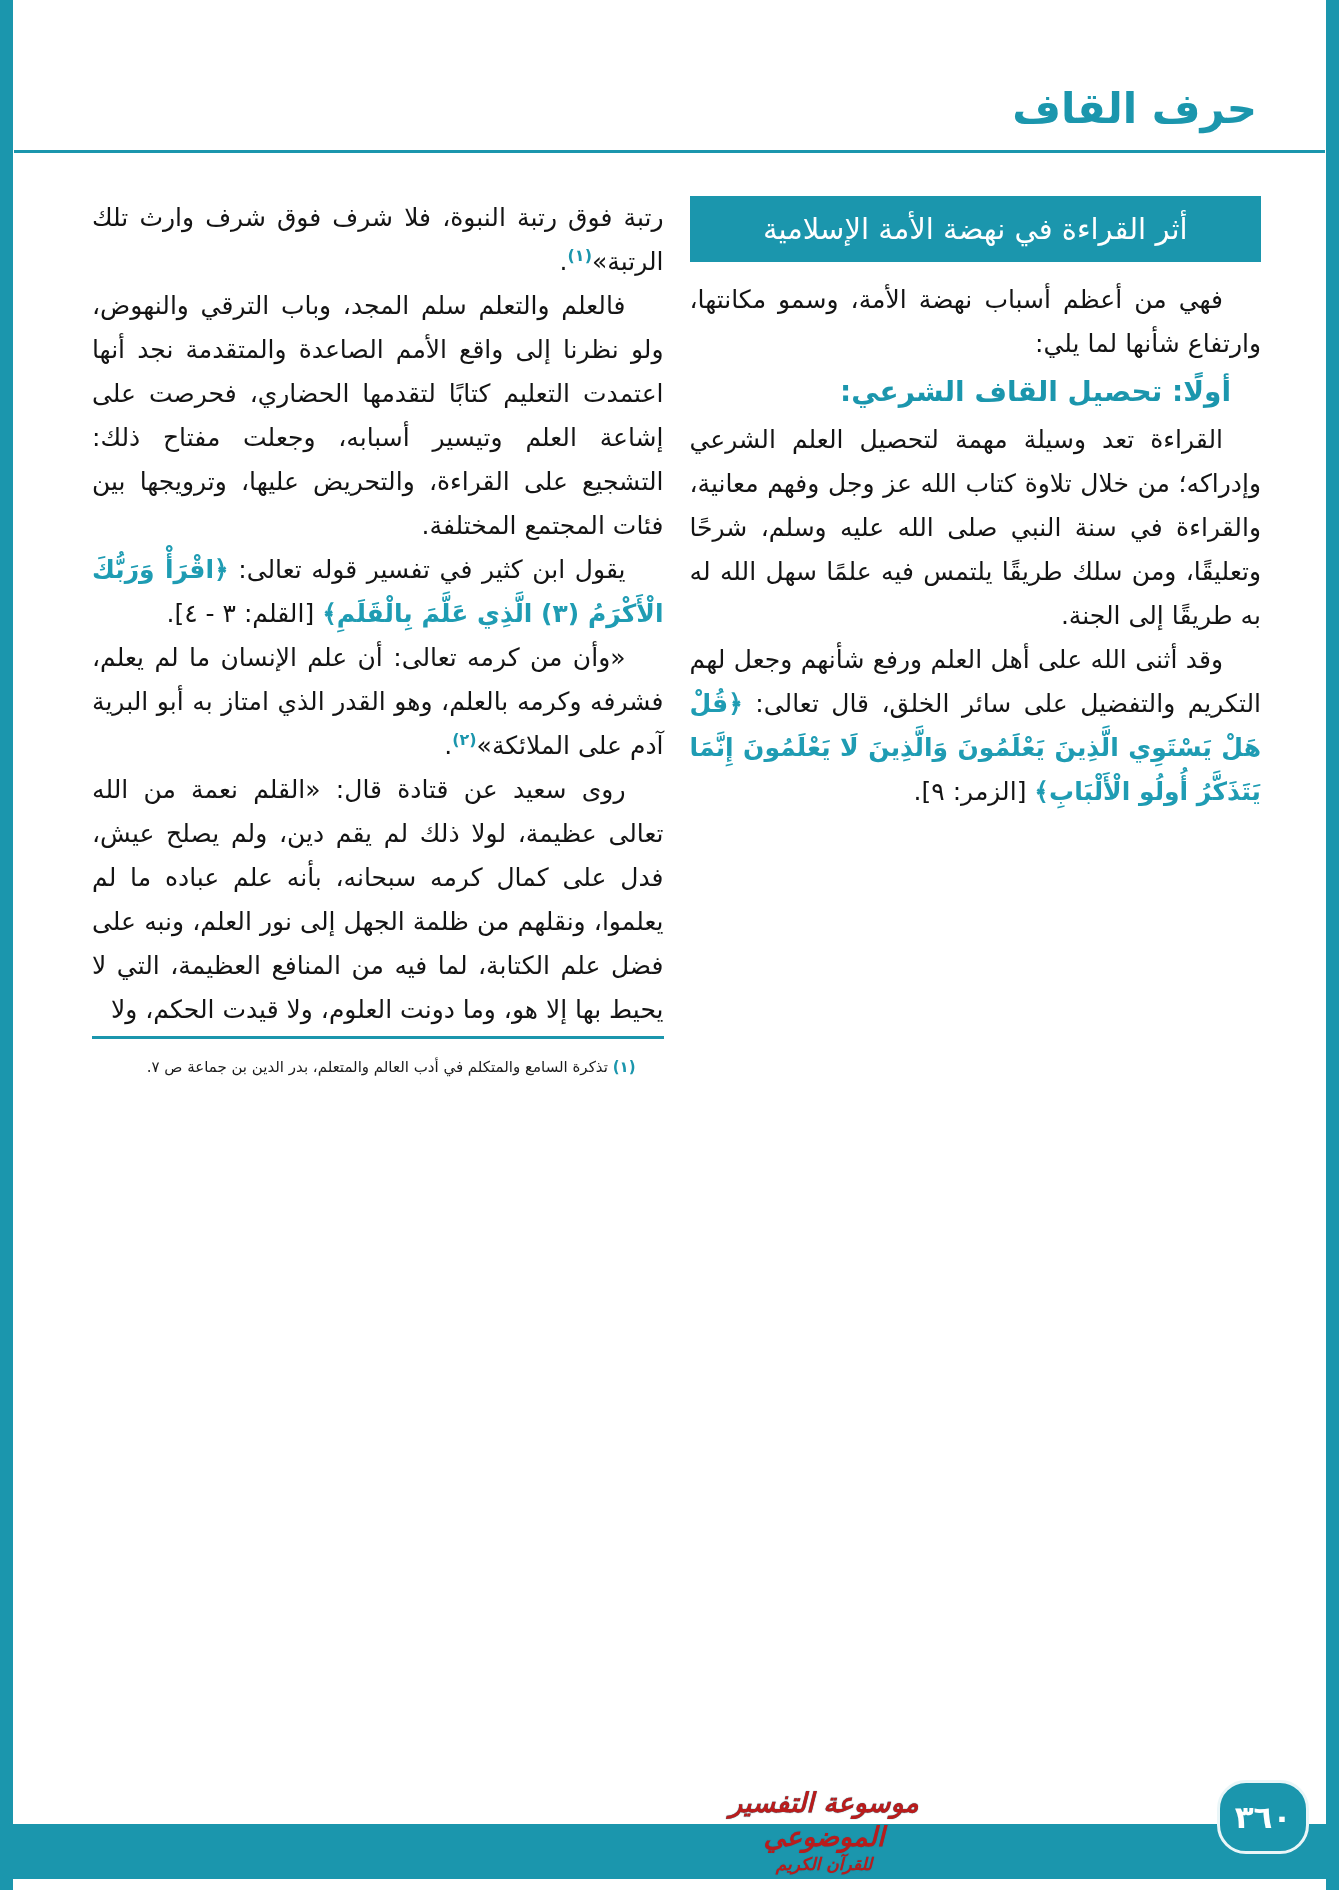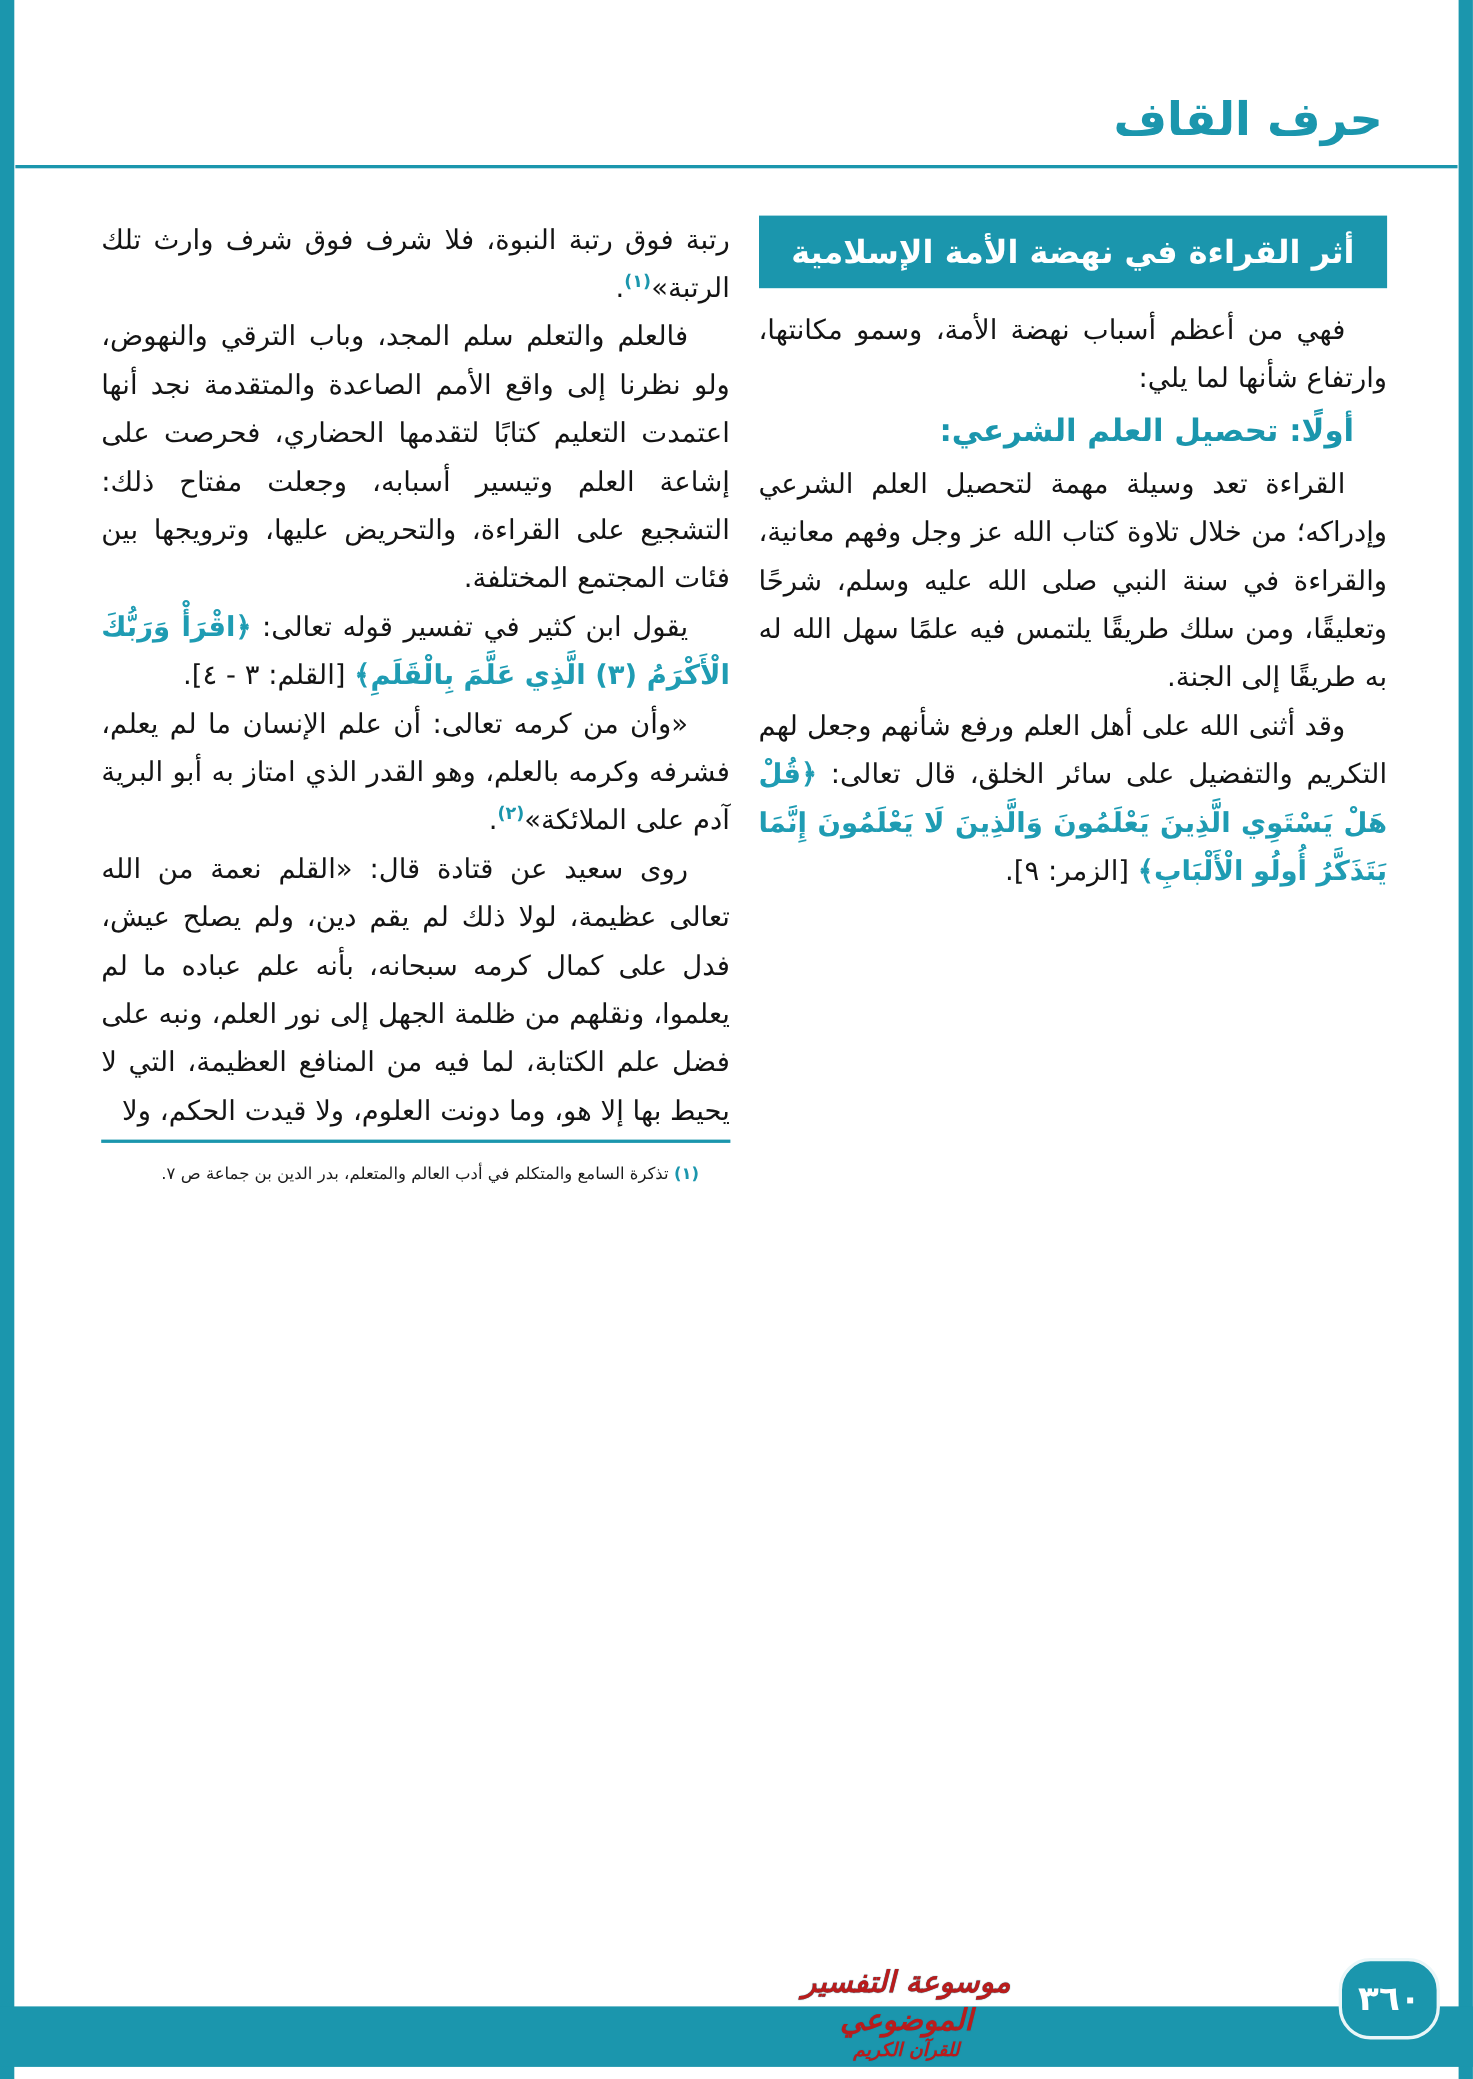--- a/index.html
+++ b/index.html
@@ -36,21 +36,21 @@
   .col {
     flex:1 1 0; min-width:0;
     font-size:25px; line-height:44px; color:#141414;
     text-align:justify;
   }
   .col p { margin:0; text-indent:38px; }
   .col p.no-indent { text-indent:0; }
 
   .title-box {
     background:#1b96ad; color:#ffffff;
-    font-size:29px; font-weight:bold; text-align:center;
+    font-size:29px; font-weight:normal; text-align:center;
     padding:11px 14px; margin-bottom:16px; text-indent:0;
   }
   .subheading {
     color:#1b96ad; font-weight:bold; font-size:28px;
     text-indent:30px; margin:4px 0;
   }
   .quran { color:#1f9cb3; font-weight:bold; }
   .bold  { font-weight:bold; }
 
   sup.fn-ref {
@@ -100,21 +100,21 @@
   <div class="edge left-edge"></div>
 
   <div class="chapter-header">حرف القاف</div>
   <div class="header-rule"></div>
 
   <div class="content">
 
     <div class="col">
       <div class="title-box">أثر القراءة في نهضة الأمة الإسلامية</div>
       <p>فهي من أعظم أسباب نهضة الأمة، وسمو مكانتها، وارتفاع شأنها لما يلي:</p>
-      <div class="subheading">أولًا: تحصيل العلم الشرعي:</div>
+      <div class="subheading">أولًا: تحصيل القاف الشرعي:</div>
       <p>القراءة تعد وسيلة مهمة لتحصيل العلم الشرعي وإدراكه؛ من خلال تلاوة كتاب الله عز وجل وفهم معانية، والقراءة في سنة النبي صلى الله عليه وسلم، شرحًا وتعليقًا، ومن سلك طريقًا يلتمس فيه علمًا سهل الله له به طريقًا إلى الجنة.</p>
       <p><span>وقد أثنى الله على أهل العلم ورفع شأنهم وجعل لهم التكريم والتفضيل على سائر الخلق، قال تعالى: </span><span class="quran">﴿قُلْ هَلْ يَسْتَوِي الَّذِينَ يَعْلَمُونَ وَالَّذِينَ لَا يَعْلَمُونَ إِنَّمَا يَتَذَكَّرُ أُولُو الْأَلْبَابِ﴾</span><span> [الزمر: ٩].</span></p>
     </div>
 
     <div class="col">
       <p class="no-indent"><span>رتبة فوق رتبة النبوة، فلا شرف فوق شرف وارث تلك الرتبة»</span><sup class="fn-ref">(١)</sup><span>.</span></p>
       <p>فالعلم والتعلم سلم المجد، وباب الترقي والنهوض، ولو نظرنا إلى واقع الأمم الصاعدة والمتقدمة نجد أنها اعتمدت التعليم كتابًا لتقدمها الحضاري، فحرصت على إشاعة العلم وتيسير أسبابه، وجعلت مفتاح ذلك: التشجيع على القراءة، والتحريض عليها، وترويجها بين فئات المجتمع المختلفة.</p>
       <p><span>يقول ابن كثير في تفسير قوله تعالى: </span><span class="quran">﴿اقْرَأْ وَرَبُّكَ الْأَكْرَمُ (٣) الَّذِي عَلَّمَ بِالْقَلَمِ﴾</span><span> [القلم: ٣ - ٤].</span></p>
       <p><span>«وأن من كرمه تعالى: أن علم الإنسان ما لم يعلم، فشرفه وكرمه بالعلم، وهو القدر الذي امتاز به أبو البرية آدم على الملائكة»</span><sup class="fn-ref">(٢)</sup><span>.</span></p>
       <p>روى سعيد عن قتادة قال: «القلم نعمة من الله تعالى عظيمة، لولا ذلك لم يقم دين، ولم يصلح عيش، فدل على كمال كرمه سبحانه، بأنه علم عباده ما لم يعلموا، ونقلهم من ظلمة الجهل إلى نور العلم، ونبه على فضل علم الكتابة، لما فيه من المنافع العظيمة، التي لا يحيط بها إلا هو، وما دونت العلوم، ولا قيدت الحكم، ولا</p>

